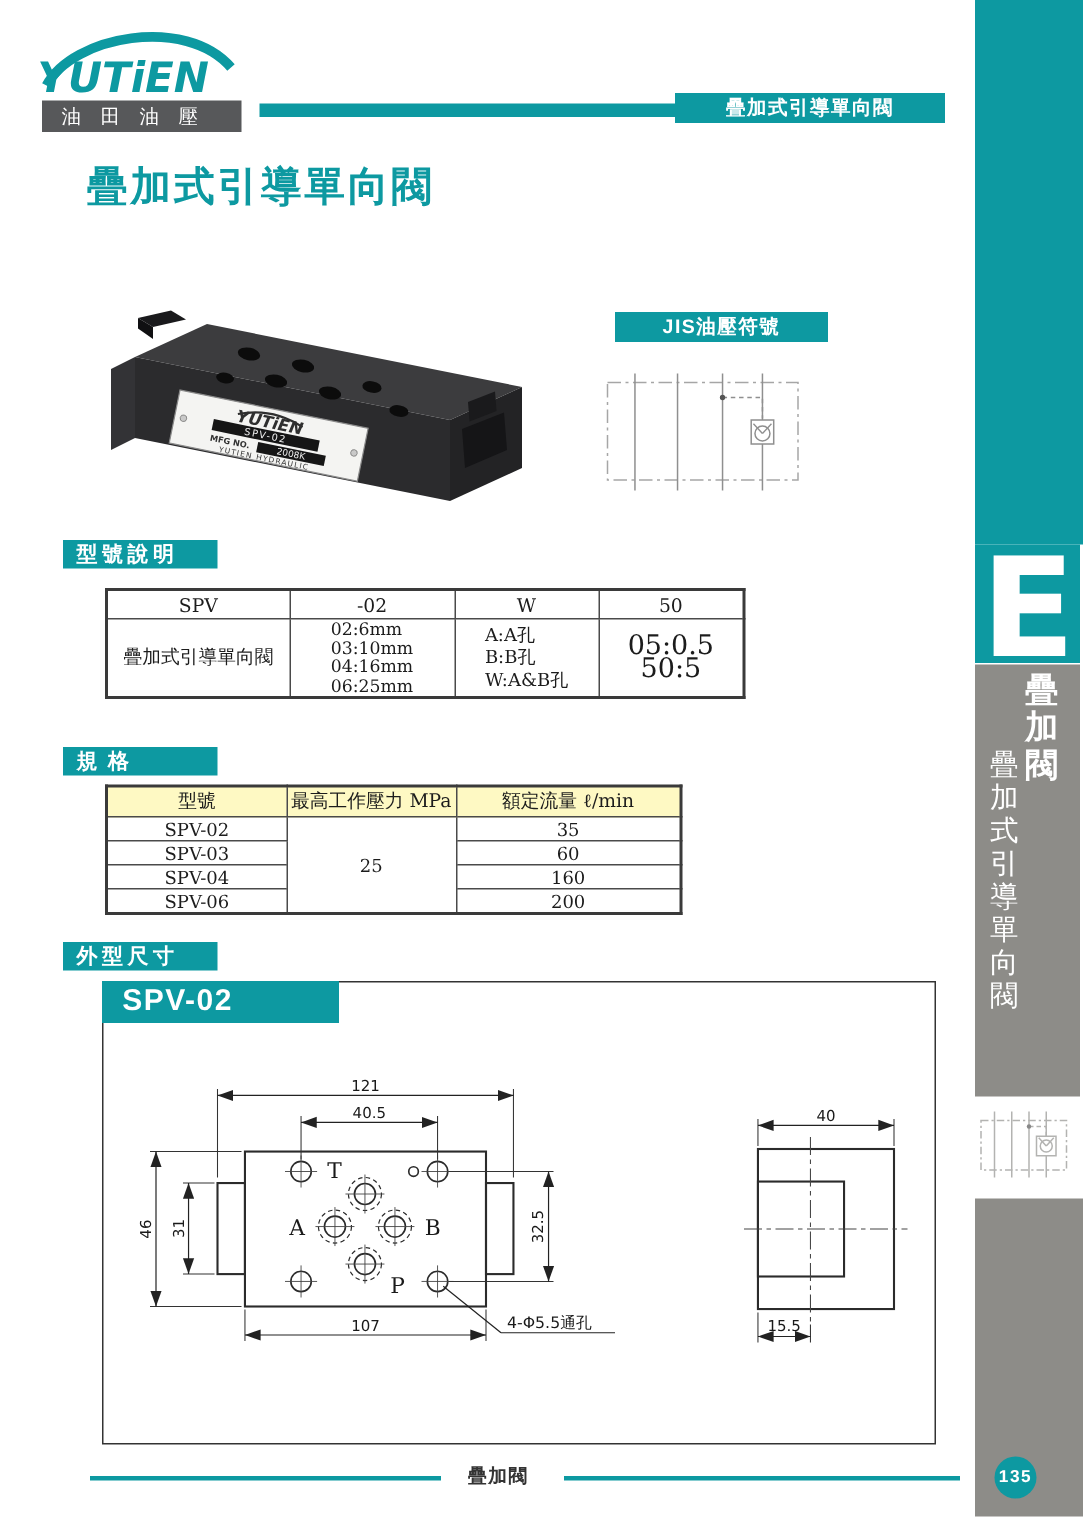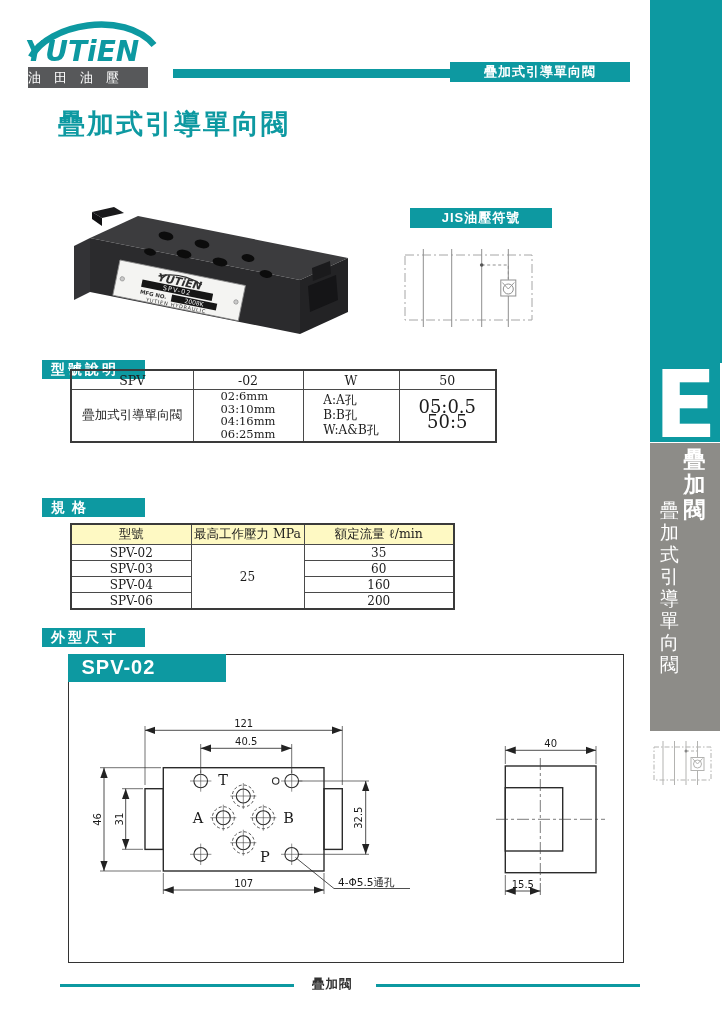--- a/index.html
+++ b/index.html
@@ -3,21 +3,21 @@
 <meta charset="utf-8">
 <style>
   html,body{margin:0;padding:0;background:#e8e8e8;}
   #canvas{position:relative;width:722px;height:1024px;background:#ffffff;overflow:hidden;
           font-family:"Liberation Sans",sans-serif;margin:0 auto;}
   .abs{position:absolute;}
   .teal{background:#0d99a1;}
   .wtxt{color:#ffffff;}
   
   .brand-bar{left:28px;top:67px;width:120px;height:21px;background:#57585a;color:#fff;
-             font-size:13px;letter-spacing:13px;display:flex;align-items:center;font-family:Liberation Serif, serif;}
+             font-size:13px;letter-spacing:13px;padding-left:13px;display:flex;align-items:center;font-family:Liberation Serif, serif;}
   .hdr-rule{left:173px;top:69px;width:277px;height:9px;}
   .hdr-banner{left:450px;top:62px;width:180px;height:20px;display:flex;align-items:center;justify-content:center;
               font-size:13px;font-weight:bold;letter-spacing:1px;}
   .page-title{left:58px;top:106px;font-size:27px;font-weight:bold;color:#0d99a1;letter-spacing:2px;}
   
   .strip-top{left:650px;top:0;width:72px;height:363px;}
   .e-block{left:650px;top:363px;width:70px;height:79px;}
   .gray-mid{left:650px;top:443px;width:70px;height:288px;background:#8d8c88;}
   .gray-bot{left:650px;top:799px;width:72px;height:212px;background:#8d8c88;}
   .vtxt{position:absolute;color:#fff;text-align:center;word-break:break-all;line-break:anywhere;}
@@ -29,21 +29,21 @@
   
   .sec-box{width:103px;height:19px;background:#0d99a1;color:#fff;font-size:14px;font-weight:bold;
            letter-spacing:3px;display:flex;align-items:center;padding-left:9px;box-sizing:border-box;}
   .jis-box{left:410px;top:208px;width:142px;height:20px;display:flex;align-items:center;justify-content:center;
            font-size:13px;font-weight:bold;letter-spacing:1px;}
   
   table.doc{border-collapse:collapse;position:absolute;table-layout:fixed;
             font-family:"DejaVu Serif","Liberation Serif",serif;font-size:12.5px;color:#1c1c1c;
             border:2px solid #3a3a3a;}
   table.doc td,table.doc th{border:1px solid #4a4a4a;text-align:center;padding:0;font-weight:normal;vertical-align:middle;}
-  .mt{left:70px;top:369px;width:425px;}
+  .mt{left:70px;top:392px;width:425px;}
   .mt tr.h18 td{height:18px;}
   .mt tr.h50 td{height:50px;}
   .cell-lines{display:inline-block;text-align:left;font-size:11.5px;line-height:12.5px;}
   .cell-lines3 div{line-height:15px;font-size:12px;}
   .cell-lines4 div{line-height:15px;font-size:18px;}
   .st{left:70px;top:523px;width:383px;}
   .st tr.hd td{height:19px;background:#fef9c3;text-align:center;}
   .st tr.dr td{height:15px;font-size:12px;}
   
   .draw-box{left:68px;top:654px;width:556px;height:309px;border:1.5px solid #333;box-sizing:border-box;background:#fff;}
@@ -95,20 +95,25 @@
         <line x1="38" y1="5" x2="38" y2="49"></line>
           <line x1="49.5" y1="5" x2="49.5" y2="49"></line>
         <polyline points="38,15 49.5,15 49.5,21.5" stroke-dasharray="3 2"></polyline>
         <rect x="43" y="21.5" width="13" height="13" fill="#ffffff"></rect>
         <circle cx="49.5" cy="28" r="4"></circle>
         <line x1="44.5" y1="22.5" x2="49.5" y2="28"></line>
           <line x1="54.5" y1="22.5" x2="49.5" y2="28"></line>
       </g>
       <circle cx="38" cy="15" r="1.5" fill="#888"></circle>
     </svg>
+  </div>
+  <div class="abs gray-bot">
+    <div class="page-circle">
+      <span>135</span>
+    </div>
   </div>
 
   <div class="abs page-title">疊加式引導單向閥</div>
 
   <div class="abs" style="left:62px;top:186px;">
     <svg width="306" height="162" viewBox="0 0 306 162">
       <polygon points="12,60 28,52 28,106 12,114" fill="#333336"></polygon>
       <polygon points="30,26 52,21 62,27 40,32" fill="#1a1a1c"></polygon>
       <polygon points="30,26 40,32 40,40 30,33" fill="#101012"></polygon>
       <polygon points="28,52 238,94 286,72 76,30" fill="#3c3c3e"></polygon>

